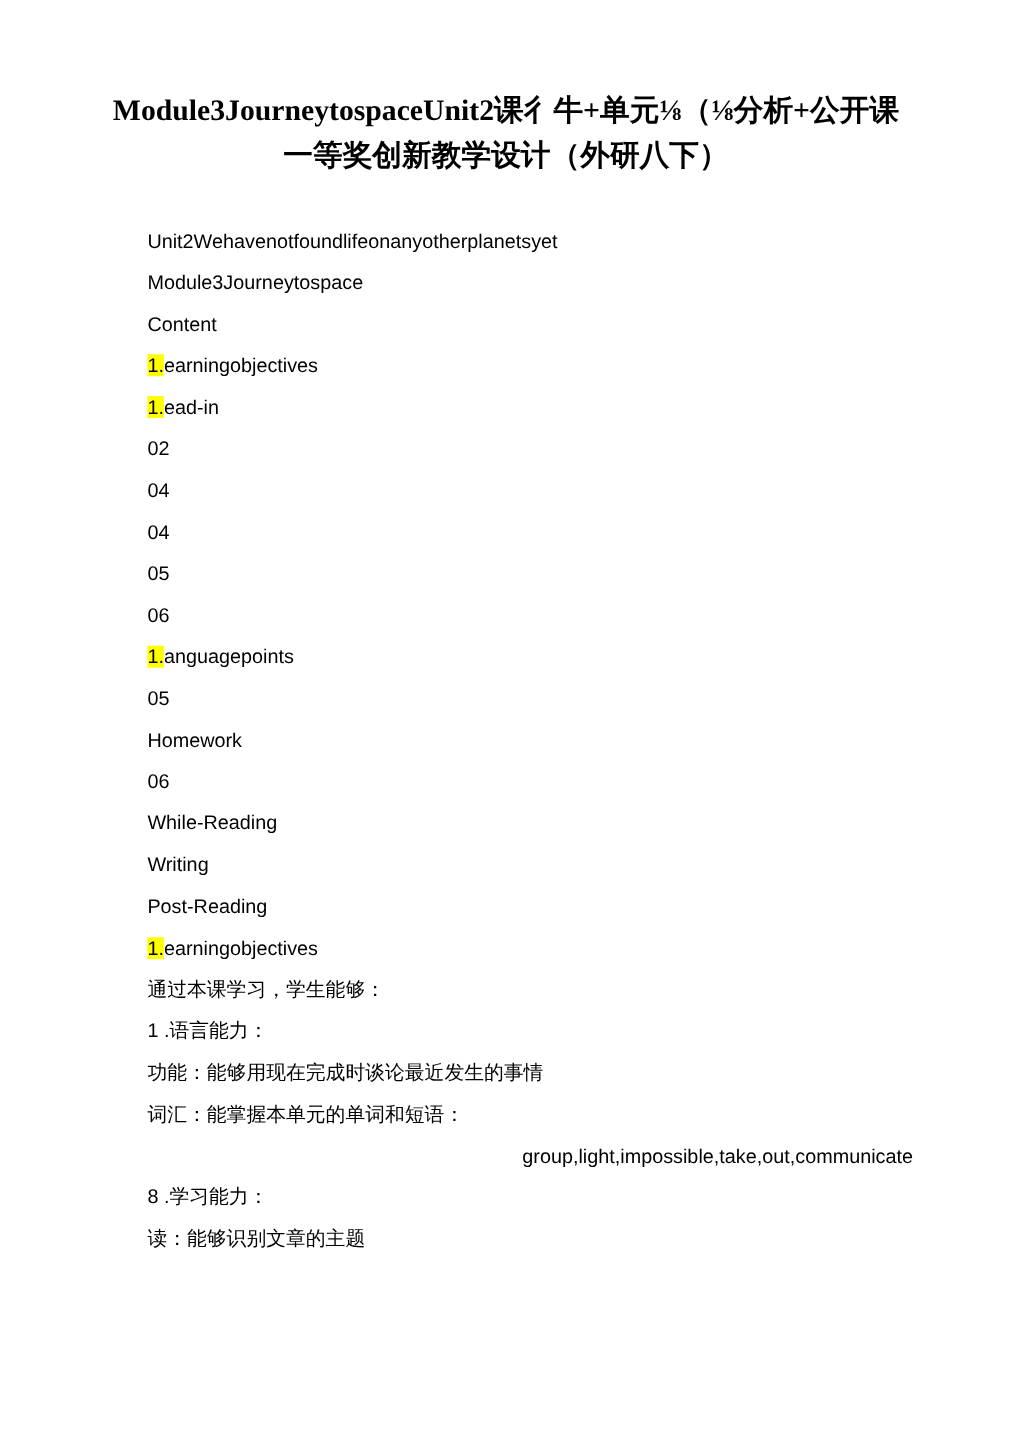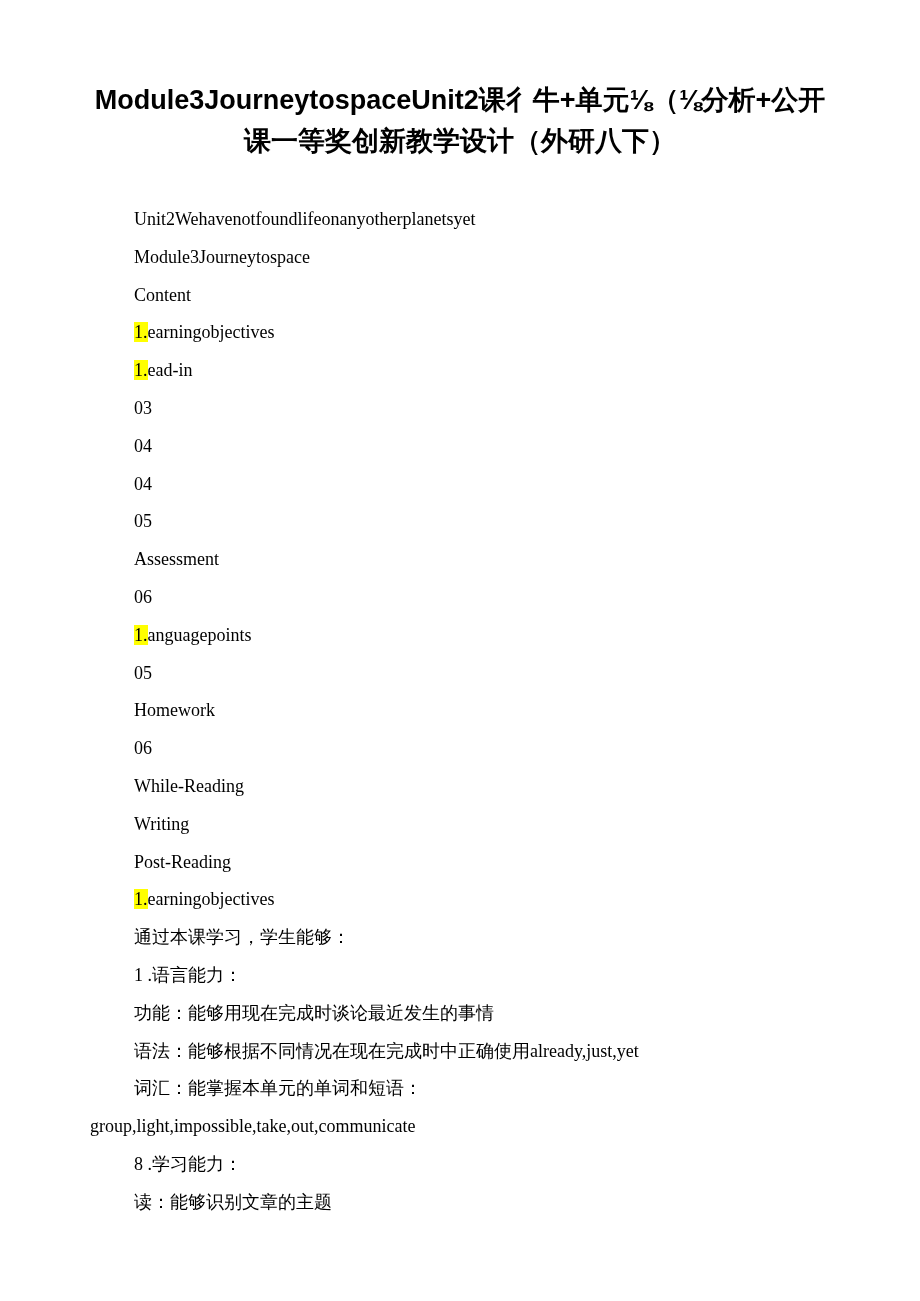--- a/index.html
+++ b/index.html
@@ -9,66 +9,65 @@
     }
     body {
       background: #fff;
       font-family: "SimSun", "宋体", serif;
       width: 920px;
       margin: 0 auto;
       padding: 80px 90px 60px 90px;
       color: #000;
     }
     .title {
-      font-family: Liberation Sans, sans-serif;
+      font-family: Liberation Serif, serif;
       font-size: 27px;
       font-weight: bold;
       text-align: center;
       line-height: 1.5;
       margin-bottom: 40px;
     }
     .content-line {
       font-size: 18px;
       line-height: 2.1;
-      font-family: Liberation Serif, serif;
+      font-family: Liberation Sans, sans-serif;
       padding-left: 44px;
     }
     .content-line.no-indent {
       padding-left: 0;
+      text-align: right;
     }
     .highlight {
       background-color: #ffff00;
     }
   </style>
 </head>
 <body>
 
 <h1 class="title">Module3JourneytospaceUnit2课彳牛+单元⅛（⅛分析+公开课一等奖创新教学设计（外研八下）</h1>
 
 <div id="content-container">
     <div class="content-line"><span>Unit2Wehavenotfoundlifeonanyotherplanetsyet</span></div>
     <div class="content-line"><span>Module3Journeytospace</span></div>
     <div class="content-line"><span>Content</span></div>
     <div class="content-line"><span class="highlight">1.</span><span>earningobjectives</span></div>
     <div class="content-line"><span class="highlight">1.</span><span>ead-in</span></div>
-    <div class="content-line"><span>03</span></div>
+    <div class="content-line"><span>02</span></div>
     <div class="content-line"><span>04</span></div>
     <div class="content-line"><span>04</span></div>
     <div class="content-line"><span>05</span></div>
-    <div class="content-line"><span>Assessment</span></div>
     <div class="content-line"><span>06</span></div>
     <div class="content-line"><span class="highlight">1.</span><span>anguagepoints</span></div>
     <div class="content-line"><span>05</span></div>
     <div class="content-line"><span>Homework</span></div>
     <div class="content-line"><span>06</span></div>
     <div class="content-line"><span>While-Reading</span></div>
     <div class="content-line"><span>Writing</span></div>
     <div class="content-line"><span>Post-Reading</span></div>
     <div class="content-line"><span class="highlight">1.</span><span>earningobjectives</span></div>
     <div class="content-line"><span>通过本课学习，学生能够：</span></div>
     <div class="content-line"><span>1 .语言能力：</span></div>
     <div class="content-line"><span>功能：能够用现在完成时谈论最近发生的事情</span></div>
-    <div class="content-line"><span>语法：能够根据不同情况在现在完成时中正确使用already,just,yet</span></div>
     <div class="content-line"><span>词汇：能掌握本单元的单词和短语：</span></div>
     <div class="content-line no-indent"><span>group,light,impossible,take,out,communicate</span></div>
     <div class="content-line"><span>8 .学习能力：</span></div>
     <div class="content-line"><span>读：能够识别文章的主题</span></div>
   </div>
 
 </body></html>

